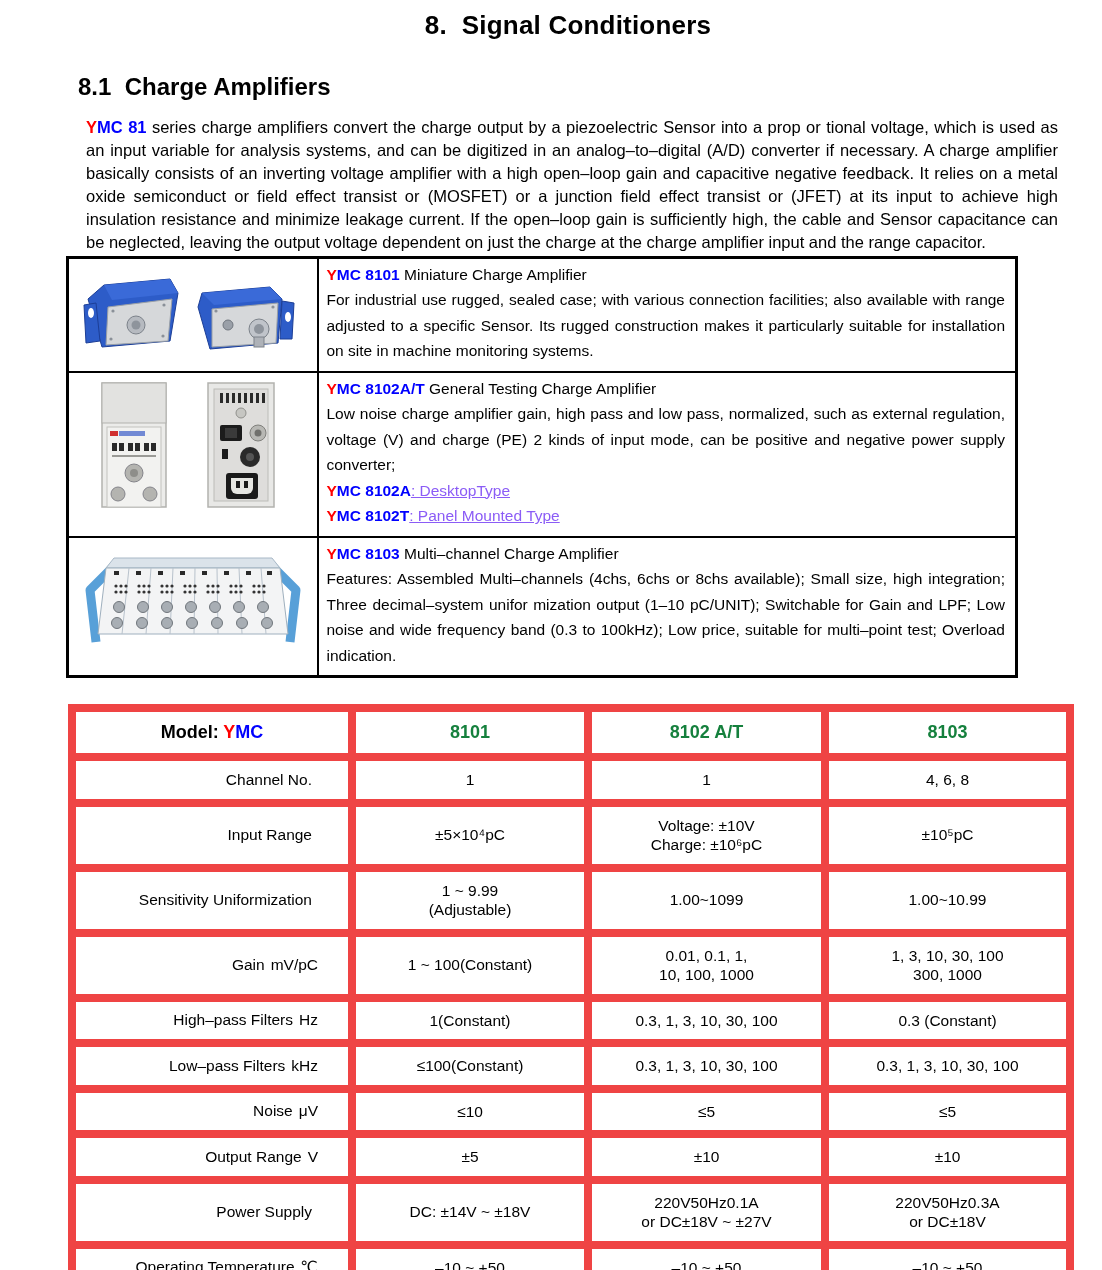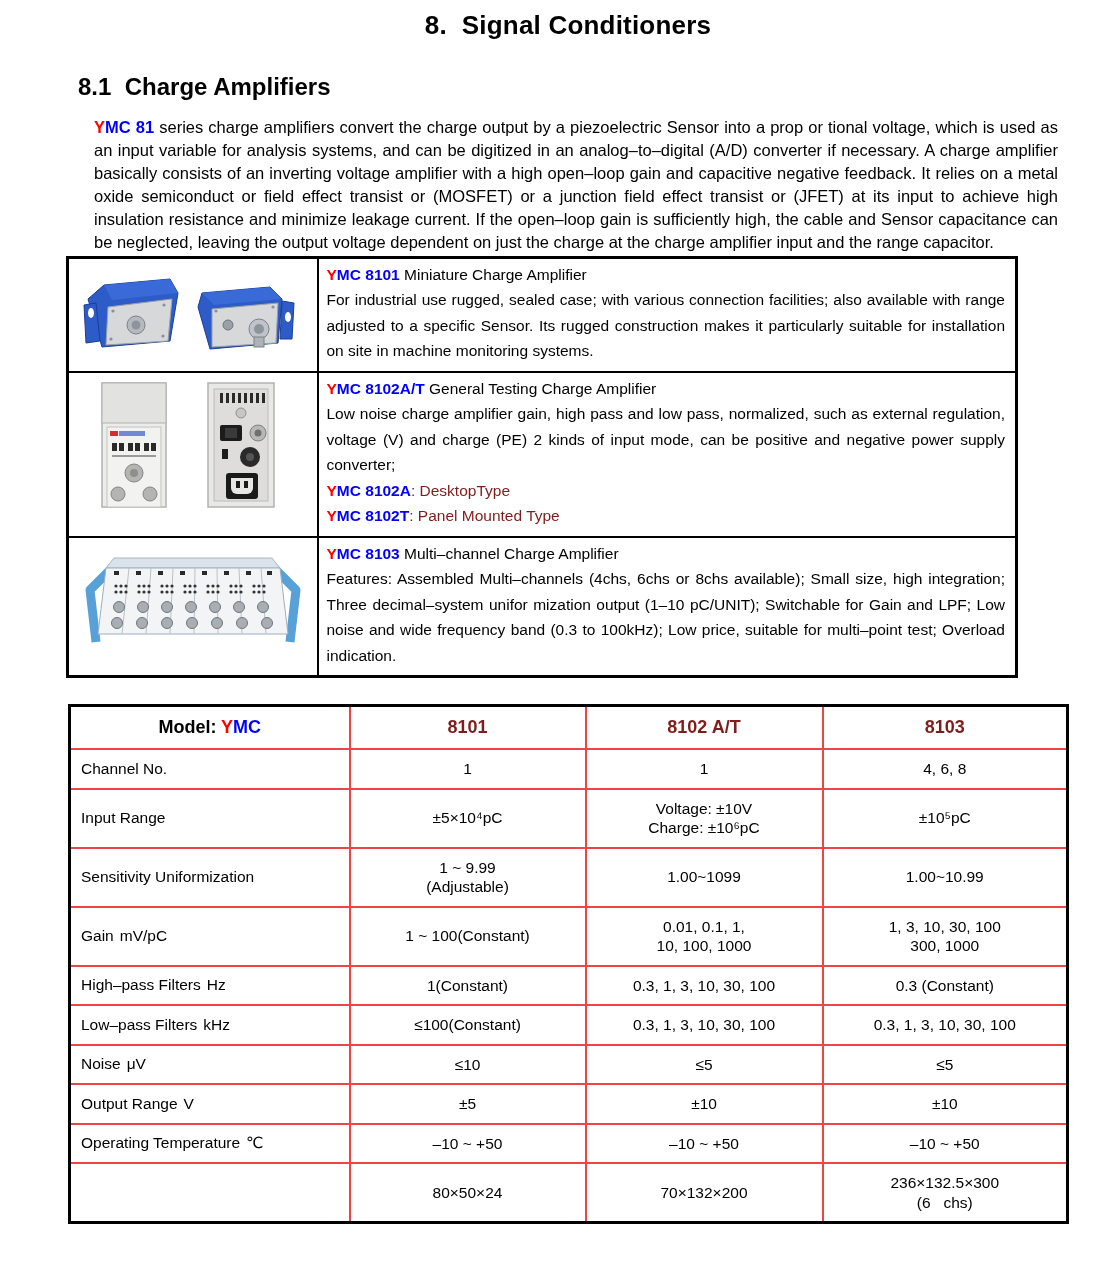--- a/index.html
+++ b/index.html
@@ -9,21 +9,21 @@
     font-family:"Liberation Sans","DejaVu Sans",sans-serif;
     -webkit-font-smoothing:antialiased;
   }
   .page{padding:6px 44px 12px 78px;}
 
   h1.section{font-size:26px;font-weight:bold;margin:4px 0 0 0;white-space:pre-wrap;letter-spacing:0.2px;text-align:center;}
   h2.subsection{font-size:24px;font-weight:bold;margin:32px 0 0 0;white-space:pre-wrap;}
 
   p.intro{
     font-size:16.5px;line-height:23.1px;text-align:justify;
-    margin:15px 0 0 16px;
+    margin:15px 0 0 8px;
   }
   .red{color:#ff0000;font-weight:bold;}
   .blue{color:#0000ff;font-weight:bold;}
   .boldblack{font-weight:bold;color:#000;}
 
   
   table.ptable{
     border-collapse:collapse;
     margin:1px 0 0 -12px;
     width:952px;
@@ -32,42 +32,42 @@
   table.ptable td{border:2px solid #000;vertical-align:top;}
   table.ptable{border:3px solid #000;}
   td.photo-cell{width:250px;text-align:center;vertical-align:middle;padding:4px 2px;background:#fff;}
   td.desc-cell{
     padding:3px 10px 7px 8px;
     font-size:15.5px;line-height:25.5px;text-align:justify;
   }
   .prod-title{font-weight:bold;}
   .prod-title .titlerest{font-weight:normal;color:#000;}
   .variant-line{display:block;}
-  .variant-rest{font-weight:normal;color:#7f1d1d;}
+  .variant-rest{font-weight:normal;color:#8b5cf6;text-decoration:underline;}
 
   
   table.stable{
     border-collapse:collapse;
     border:3px solid #000;
     margin:26px 0 0 -10px;
     width:998px;
     table-layout:fixed;
     font-size:15.5px;
   }
-  table.stable th, table.stable td{border:2px solid #ef4444;}
+  table.stable th, table.stable td{border:8px solid #ef4444;}
   table.stable th{
     font-size:18px;font-weight:bold;text-align:center;
     padding:10px 4px;
   }
-  th .colnum{color:#7f1d1d;}
+  th .colnum{color:#15803d;}
   td.spec-label-cell{
     padding:9px 30px 9px 10px;
     text-align:left;
   }
-  .label-flex{display:flex;justify-content:flex-start;align-items:center;gap:6px;}
+  .label-flex{display:flex;justify-content:flex-end;align-items:center;gap:6px;}
   td.spec-value-cell{
     text-align:center;vertical-align:middle;
     padding:9px 4px;
     white-space:pre-wrap;
     line-height:19.5px;
   }
 
   svg.photo{display:block;margin:0 auto;}
 </style>
 </head>
@@ -390,20 +390,33 @@
       <span class="label-flex">
               <span>Output Range</span>
               <span>V</span>
             </span>
     </td>
     <td class="spec-value-cell">±5</td>
     <td class="spec-value-cell">±10</td>
     <td class="spec-value-cell">±10</td>
   </tr>
 
+  <tr>
+    <td class="spec-label-cell">
+      <span class="label-flex">
+              <span>Power Supply</span>
+              <span></span>
+            </span>
+    </td>
+    <td class="spec-value-cell">DC: ±14V ~ ±18V</td>
+    <td class="spec-value-cell">220V50Hz0.1A
+or DC±18V ~ ±27V</td>
+    <td class="spec-value-cell">220V50Hz0.3A
+or DC±18V</td>
+  </tr>
 
   <tr>
     <td class="spec-label-cell">
       <span class="label-flex">
               <span>Operating Temperature</span>
               <span>℃</span>
             </span>
     </td>
     <td class="spec-value-cell">–10 ~ +50</td>
     <td class="spec-value-cell">–10 ~ +50</td>

